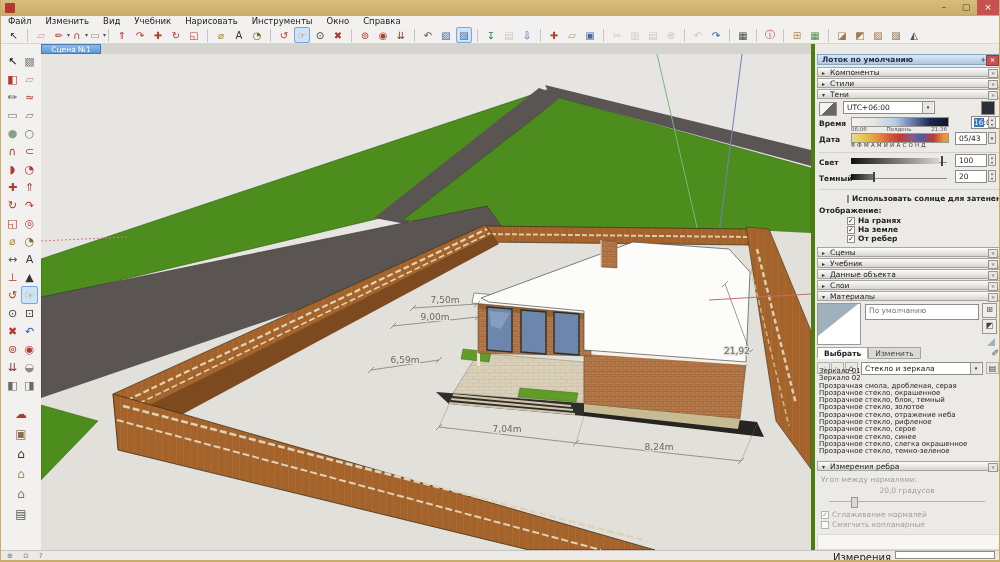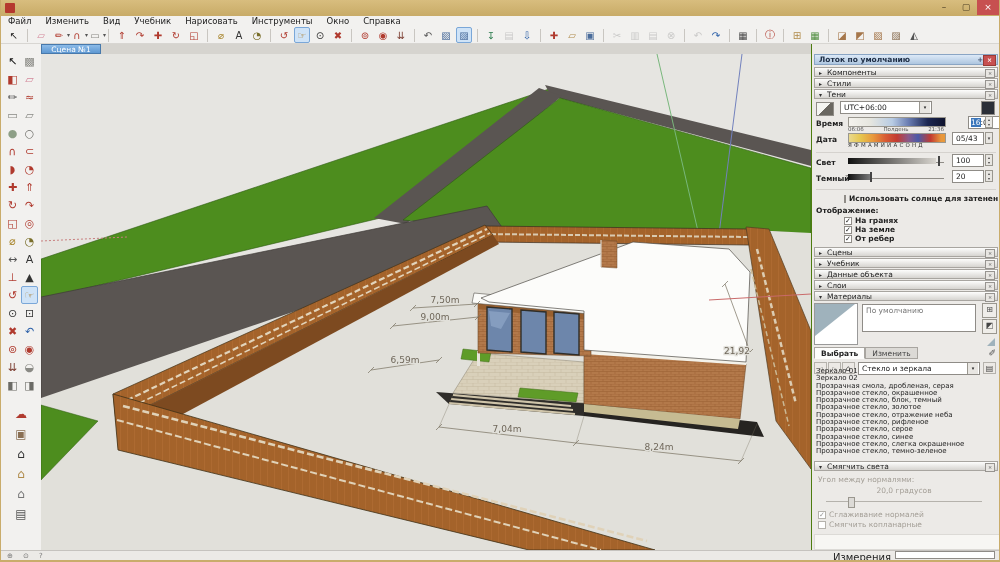--- a/index.html
+++ b/index.html
@@ -34,21 +34,21 @@
          border:1px solid transparent;border-radius:2px;box-sizing:border-box;}
   .picon.active{background:#cfe3f7;border-color:#7aa7d8;}
   #palette-singles{left:8px;top:360px;width:24px;display:flex;flex-direction:column;align-items:center;}
   #palette-singles .picon{height:20px;font-size:12px;}
   
   #tabstrip{left:40px;top:44px;width:770px;height:10px;background:#d6d4cf;border-bottom:1px solid #bab7b2;}
   #scene-tab{left:0;top:0;width:60px;height:10px;background:linear-gradient(#8cbbe8,#5e98d2);
              color:#fff;font-size:7.5px;text-align:center;line-height:10px;border:1px solid #4879ab;box-sizing:border-box;}
   #viewport{left:40px;top:54px;width:770px;height:496px;background:#e6e5e1;}
   
-  #tray{left:810px;top:44px;width:190px;height:506px;background:#eceae7;border-left:1px solid #4d7c0f;box-sizing:border-box;}
+  #tray{left:810px;top:44px;width:190px;height:506px;background:#eceae7;border-left:4px solid #4d7c0f;box-sizing:border-box;}
   #tray-header{left:2px;top:10px;width:184px;height:11px;background:linear-gradient(#dce9f7,#aec6e0);
                border:1px solid #8aa5c4;font-size:7.5px;font-weight:bold;color:#1c2c44;line-height:10px;padding-left:4px;box-sizing:border-box;}
   .tray-x{width:11px;height:9px;background:#c75050;border:1px solid #993a35;color:#fff;font-size:6px;
           text-align:center;line-height:8px;top:0px;right:1px;}
   .pin{right:14px;top:0;font-size:7px;color:#44526b;}
   .secbar{left:2px;width:184px;height:10px;background:linear-gradient(#fdfdfc,#d6d4d0);border:1px solid #a8a5a0;
           font-size:7.5px;line-height:9px;color:#222;padding-left:4px;box-sizing:border-box;}
   .secbar .arr{display:inline-block;width:8px;font-size:6px;color:#333;}
   .mini{position:absolute;right:2px;top:1px;width:8px;height:7px;background:#e8e6e2;border:1px solid #979490;
         font-size:5px;line-height:6px;text-align:center;color:#555;}
@@ -592,21 +592,21 @@
   <div class="secbar abs" style="top:247px;">
     <span class="arr">▾</span><span>Материалы</span>
     <span class="mini">×</span>
   </div>
 
   <div class="abs" style="left:2px;top:259px;width:42px;height:40px;background:#fff;border:1px solid #999;">
     <svg width="40" height="38">
         <polygon points="0,0 40,0 0,32" fill="#9fb2bc"></polygon>
       </svg>
   </div>
-  <div class="box abs" style="left:50px;top:260px;width:114px;height:28px;line-height:11px;padding-left:3px;color:#777;">По умолчанию</div>
+  <div class="box abs" style="left:50px;top:260px;width:114px;height:16px;line-height:11px;padding-left:3px;color:#777;">По умолчанию</div>
   <div class="abs" style="right:4px;top:259px;width:13px;height:13px;border:1px solid #9a978f;background:#efede9;text-align:center;line-height:12px;font-size:8px;color:#444;">⊞</div>
   <div class="abs" style="right:4px;top:275px;width:13px;height:13px;border:1px solid #9a978f;background:#efede9;text-align:center;line-height:12px;font-size:8px;color:#444;">◩</div>
   <div class="abs" style="right:6px;top:294px;width:0;height:0;border-left:8px solid transparent;border-bottom:8px solid #9fb2bc;"></div>
 
   <div class="abs" style="left:2px;top:303px;width:184px;">
     <span class="tab on">Выбрать</span><span class="tab off">Изменить</span>
     <span class="abs" style="right:2px;top:1px;font-size:9px;color:#555;">✐</span>
   </div>
 
   <div class="abs" style="left:2px;top:318px;width:184px;height:14px;">
@@ -629,21 +629,21 @@
       <div class="mat-row">Прозрачное стекло, золотое</div>
       <div class="mat-row">Прозрачное стекло, отражение неба</div>
       <div class="mat-row">Прозрачное стекло, рифленое</div>
       <div class="mat-row">Прозрачное стекло, серое</div>
       <div class="mat-row">Прозрачное стекло, синее</div>
       <div class="mat-row">Прозрачное стекло, слегка окрашенное</div>
       <div class="mat-row">Прозрачное стекло, темно-зеленое</div>
     </div>
 
   <div class="secbar abs" style="top:417px;">
-    <span class="arr">▾</span><span>Смягчить света</span>
+    <span class="arr">▾</span><span>Измерения ребра</span>
     <span class="mini">×</span>
   </div>
   <div class="glbl abs" style="left:6px;top:431px;">Угол между нормалями:</div>
   <div class="glbl abs" style="left:0;top:442px;width:184px;text-align:center;">20,0 градусов</div>
   <div class="abs" style="left:14px;top:457px;width:156px;height:1px;background:#b5b2ac;"></div>
   <div class="abs" style="left:36px;top:453px;width:5px;height:9px;background:#dcdad6;border:1px solid #9a978f;"></div>
   <div class="abs" style="left:6px;top:466px;display:flex;align-items:center;gap:3px;">
     <span class="cb dis">✓</span>
     <span class="glbl">Сглаживание нормалей</span>
   </div>

